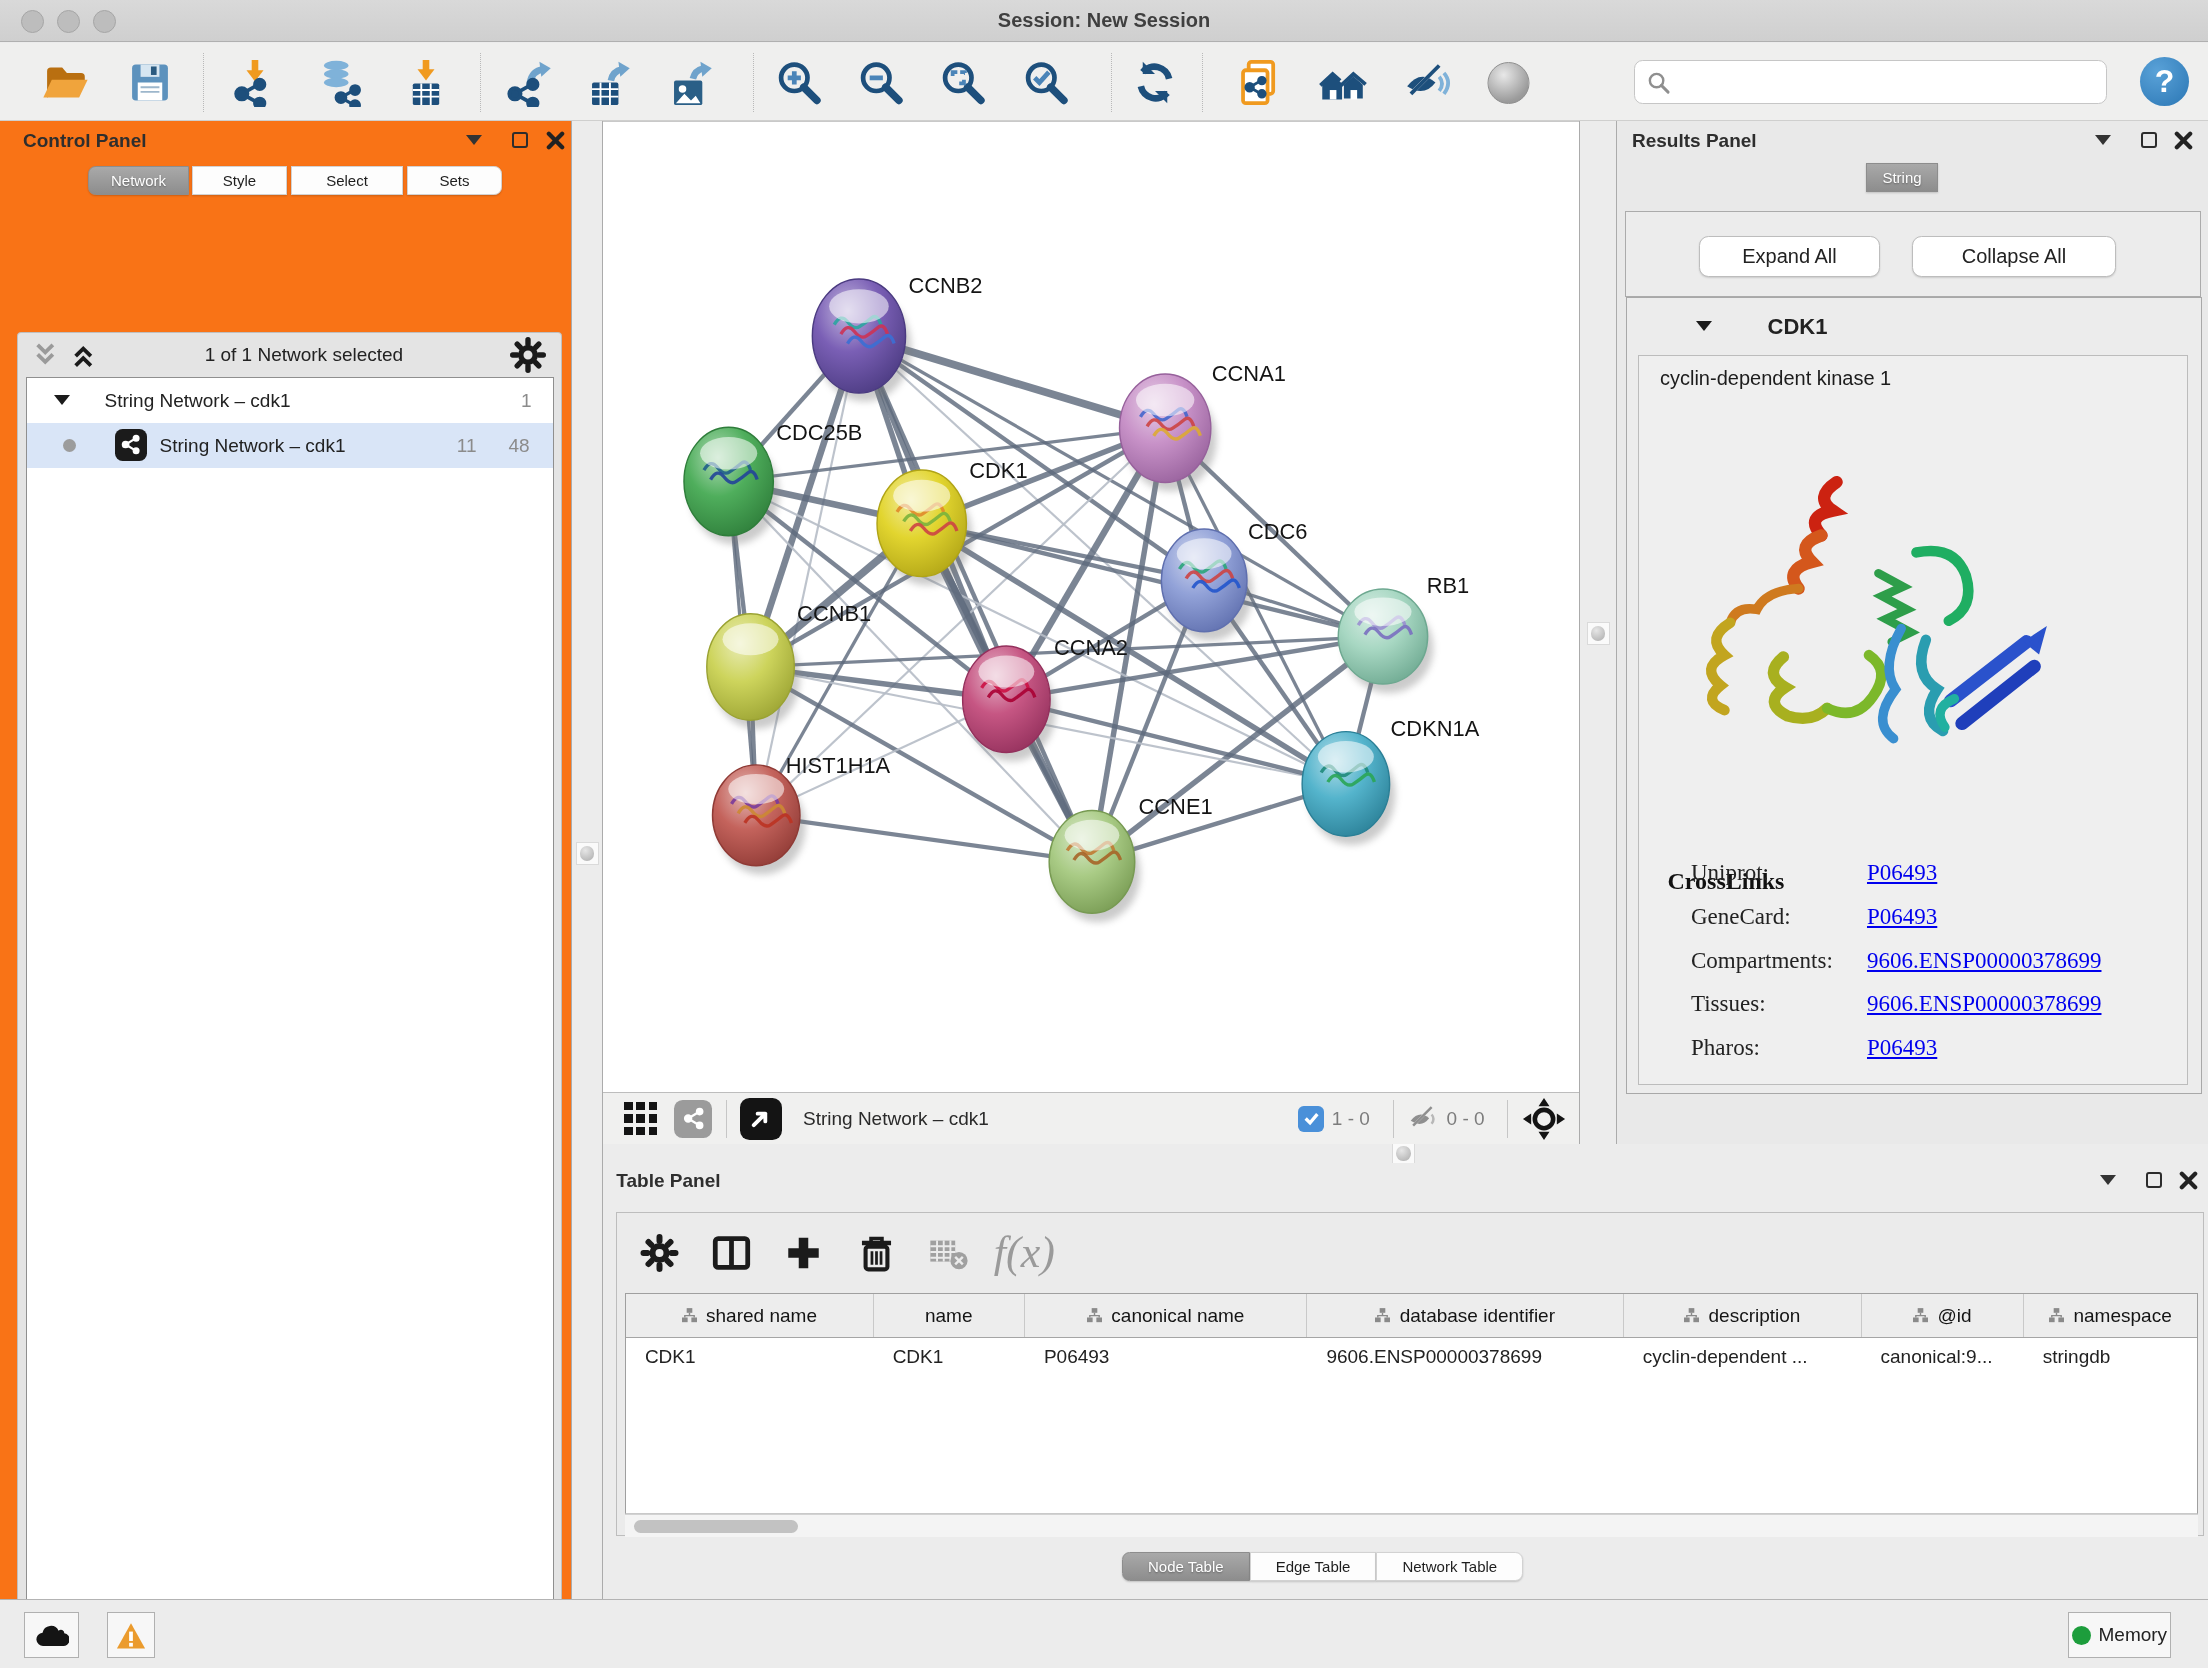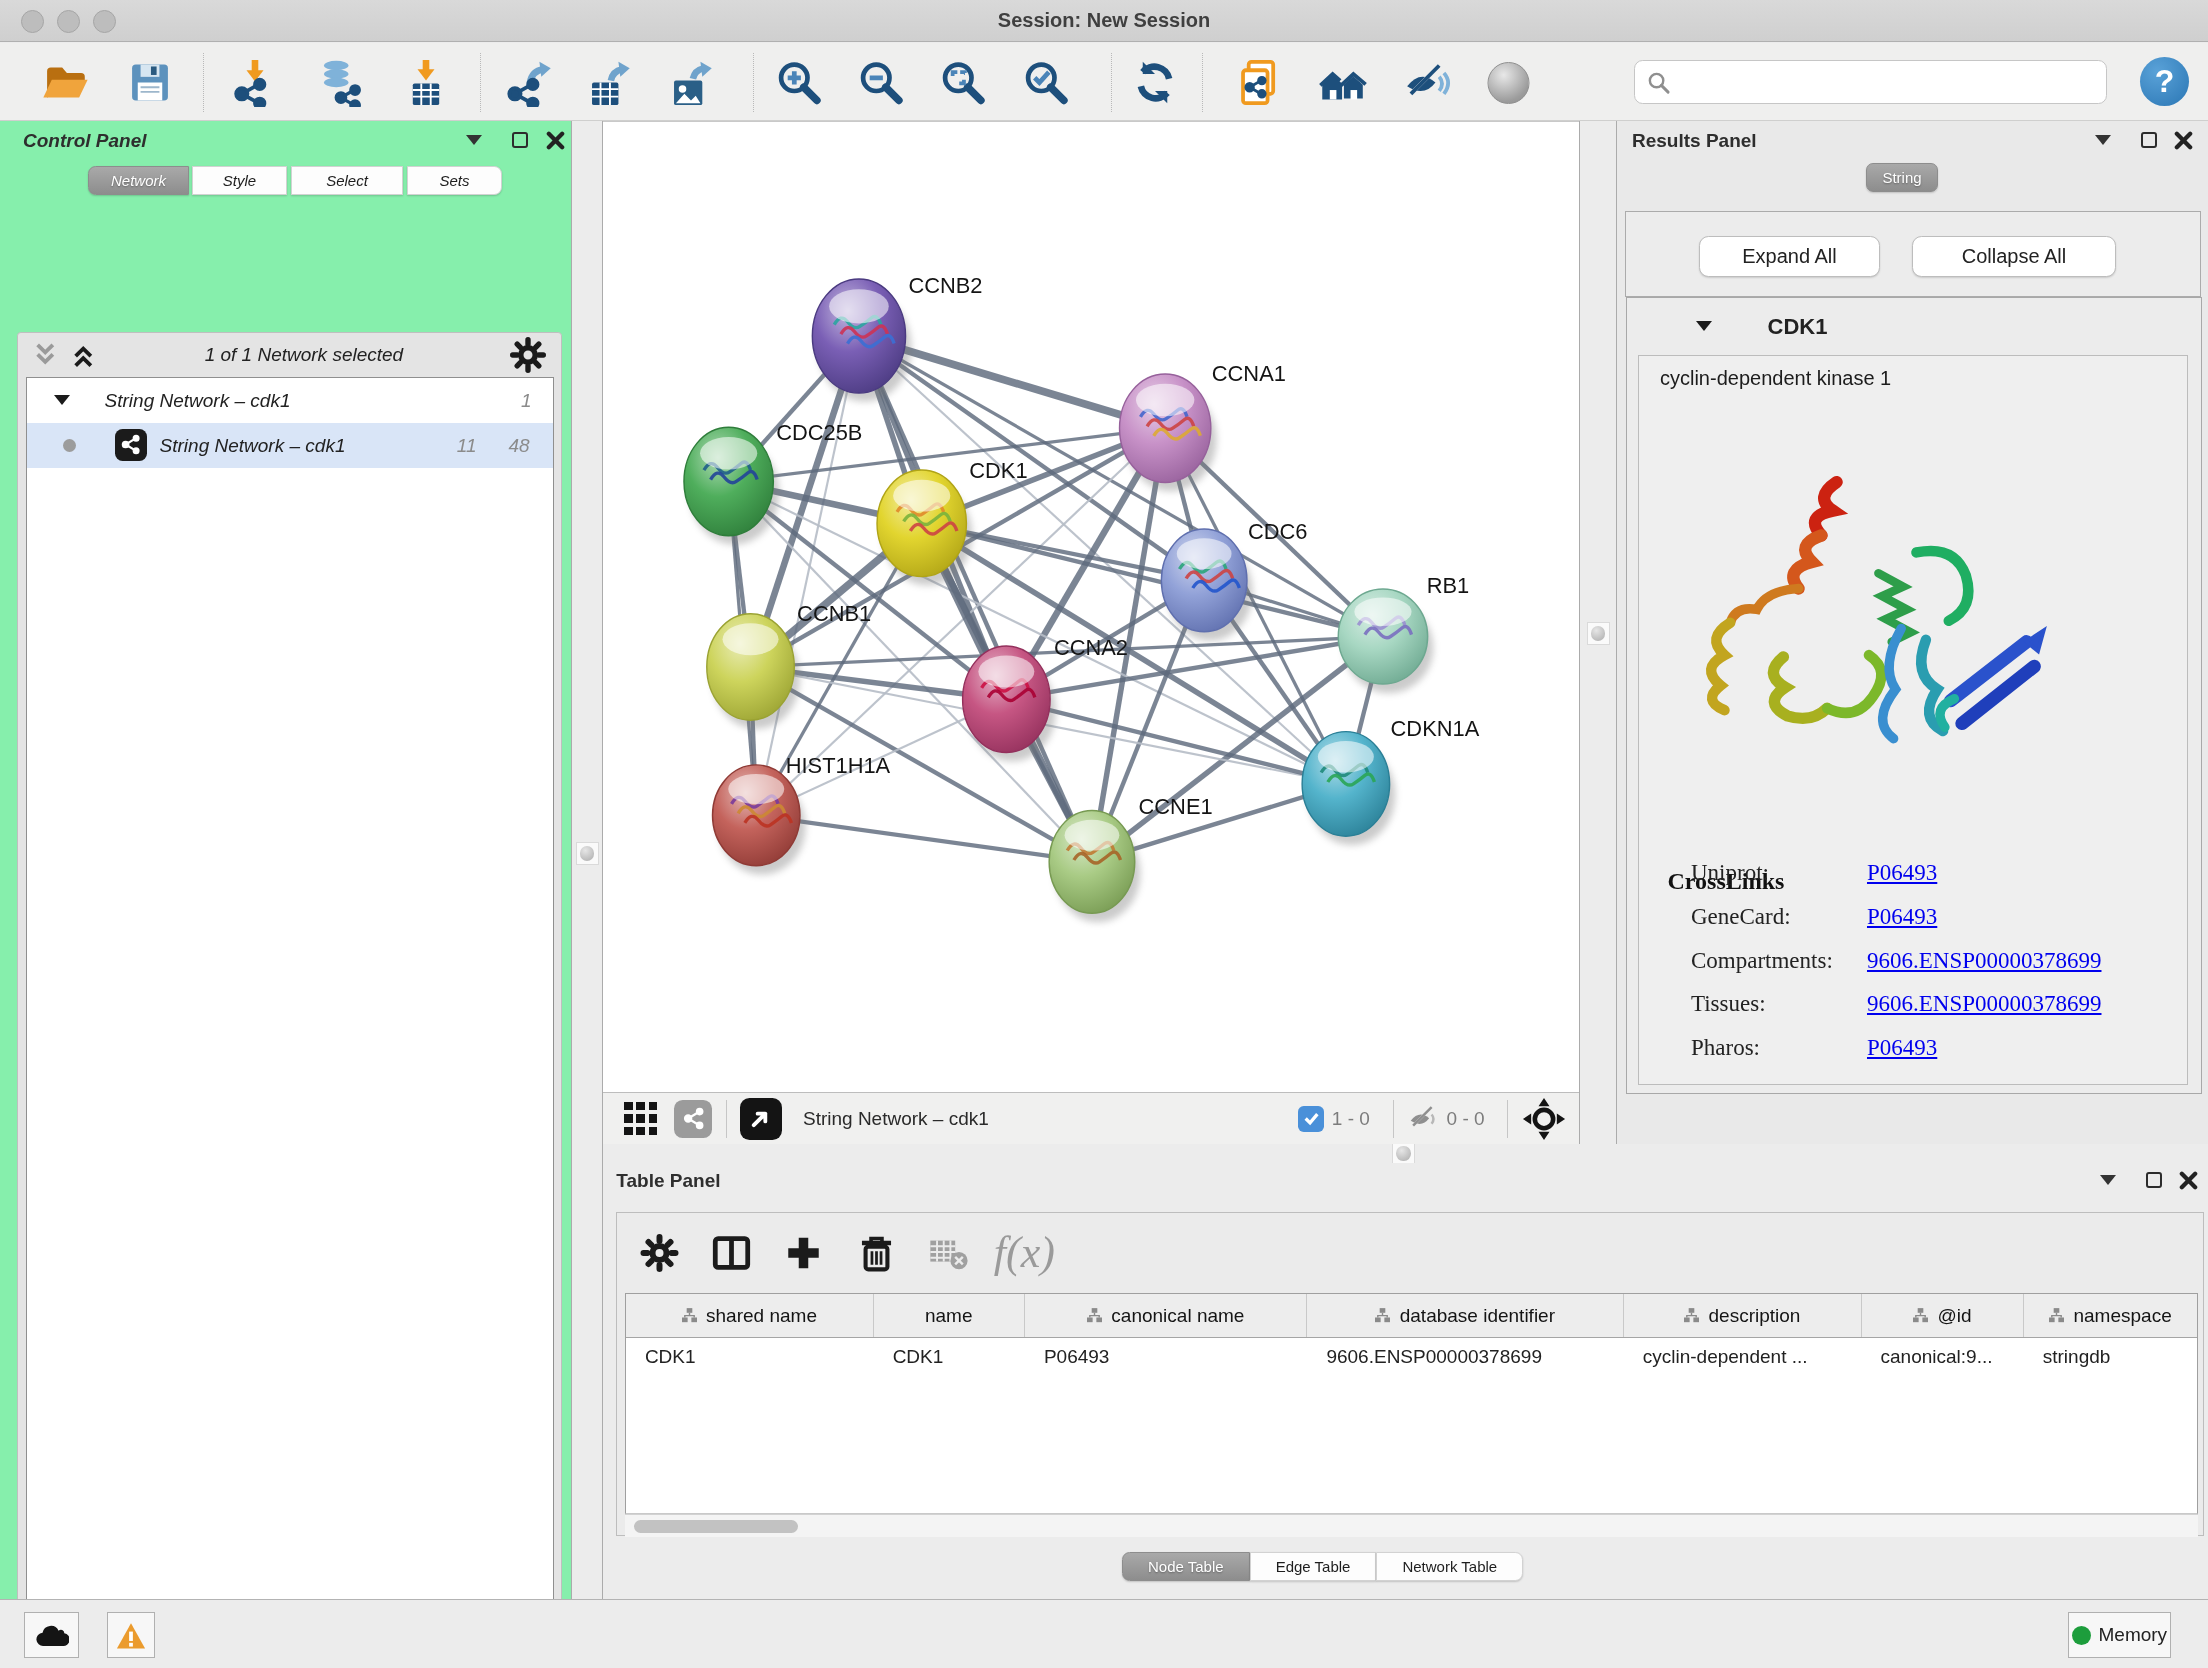--- a/index.html
+++ b/index.html
@@ -22,21 +22,21 @@
   .grayball { width:42px; height:42px; border-radius:50%; background:radial-gradient(circle at 38% 30%, #e8e8e8, #9c9c9c 70%, #8a8a8a); border:1.9px solid #8f8f8f; }
 
   
   .panel-title { font-size:19px; font-weight:600; color:#2e2e2e; }
   .caret-down { width:0; height:0; border-left:8.6px solid transparent; border-right:8.6px solid transparent; border-top:10.5px solid #333; display:inline-block; }
   .float-icon { width:16px; height:16px; border:2.9px solid #2c2c2c; border-radius:2.9px; display:inline-block; }
   .tabbtn { height:29px; display:flex; align-items:center; justify-content:center; font-size:15px; background:#fdfdfd; color:#1e1e1e; border:1px solid #d2d2d2; box-shadow:0 1px 1.9px rgba(0,0,0,.18); }
   .tabbtn.sel { background:linear-gradient(#a9a9a9,#8d8d8d); color:#fff; text-shadow:0 1px 1.9px rgba(0,0,0,.35); border-color:#8d8d8d; }
 
   
-  #control-panel { left:0; top:121px; width:571px; height:1478px; background:#86efac;font-style:italic; }
+  #control-panel { left:0; top:121px; width:571px; height:1478px; background:#f97316; }
   #cp-box { left:17px; top:211px; width:545px; height:1379px; background:#e4e4e4; border:1px solid #bfbfbf; border-radius:3.8px; }
   #cp-strip { left:0; top:0; width:100%; height:44px; display:flex; align-items:center; }
   #cp-tree { left:7.6px; top:44px; width:528px; height:1328px; background:#fff; border:1.9px solid #8f8f8f; }
   .tree-row { position:relative; height:45px; display:flex; align-items:center; font-size:19px; }
   .tree-row.sel { background:#d9e5f7; }
   .count { color:#8b8b8b; }
   .sharebadge { width:32px; height:32px; background:#1b1b1b; border-radius:7.6px; display:flex; align-items:center; justify-content:center; }
 
   
   .vsplit { top:121px; height:1478px; background:#ececec; border-left:1px solid #ababab; border-right:1px solid #ababab; }
@@ -617,21 +617,21 @@
   <div id="results-panel" class="abs">
     <div class="abs" style="left:15px;top:8.6px">
       <span class="panel-title">Results Panel</span>
     </div>
     <span class="caret-down abs" style="left:478px;top:14.3px"></span>
     <span class="float-icon abs" style="left:524px;top:10.5px"></span>
     <svg class="abs" style="left:557px;top:9.5px" width="19" height="19" viewBox="0 0 20 20">
         <path d="M3 3 L17 17 M17 3 L3 17" stroke="#222" stroke-width="4.5" stroke-linecap="round"></path>
       </svg>
 
-    <div class="tabbtn abs sel" id="string-tab" style="border-radius:7px">String</div>
+    <div class="tabbtn abs sel" id="string-tab" style="border-radius:0">String</div>
 
     <div id="res-group" class="abs">
       <div class="resbtn" style="left:73px;width:181px">Expand All</div>
       <div class="resbtn" style="left:286px;width:204px">Collapse All</div>
     </div>
 
     <div id="cdk1-box" class="abs">
       <div id="cdk1-head">
         <span class="caret-down abs" style="left:69px;top:23px;border-top-color:#1b1b1b"></span>
         <span style="margin-left:141px;font-size:22px;font-weight:bold">CDK1</span>

